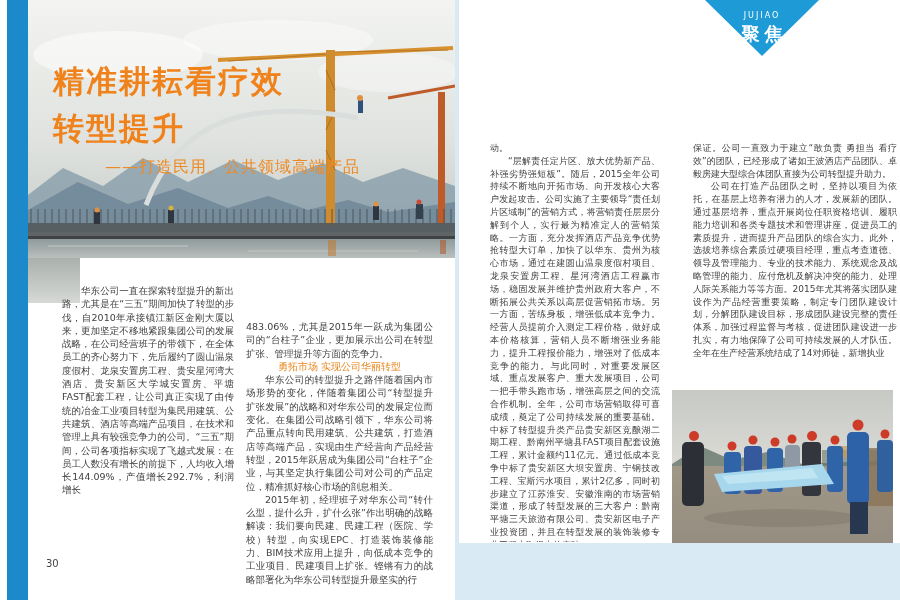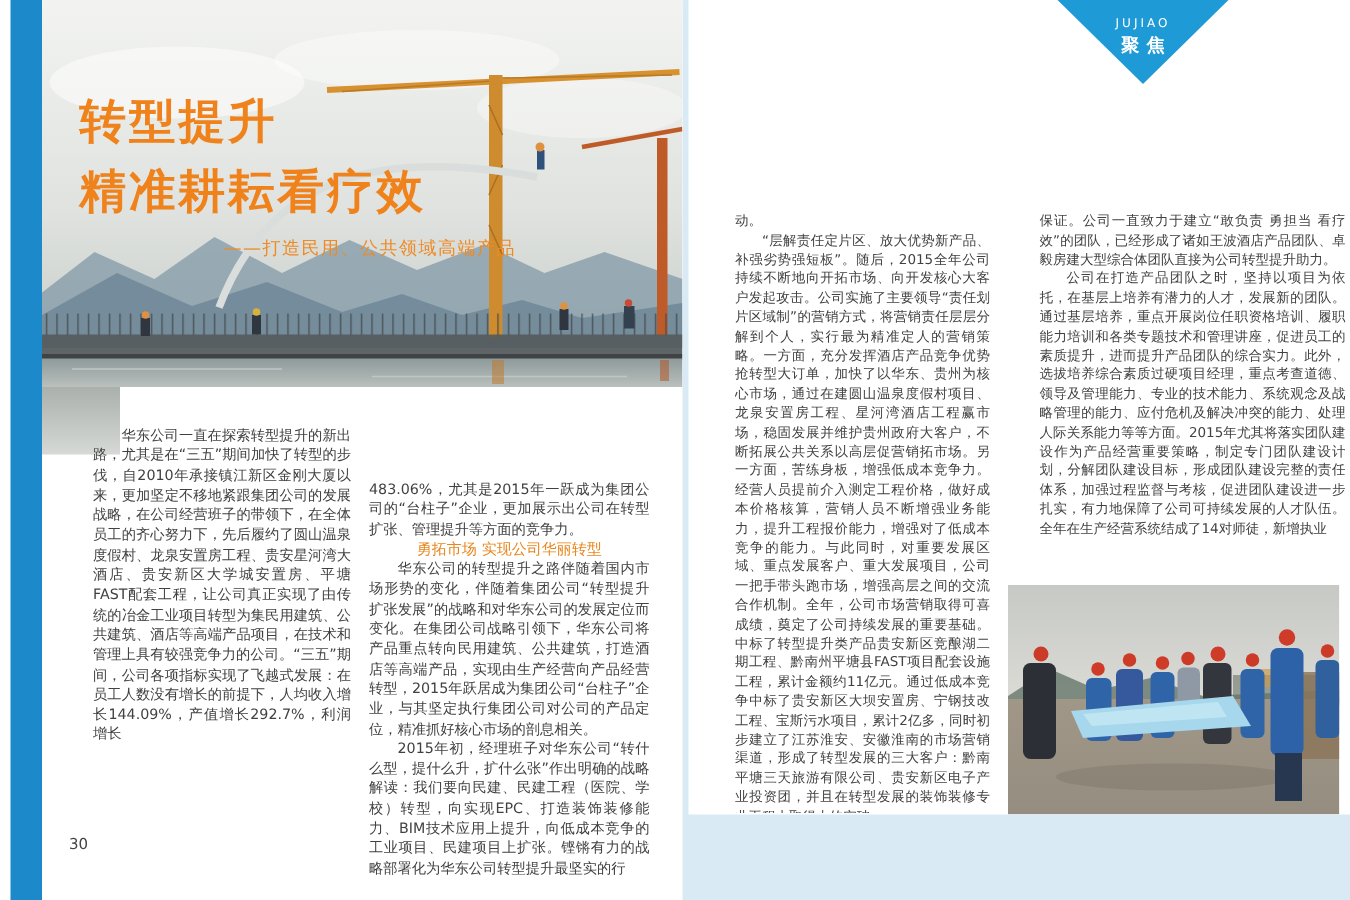--- a/index.html
+++ b/index.html
@@ -8,40 +8,40 @@
   .page{position:absolute;background:#ffffff;}
   .left-page{left:0;top:0;width:455px;height:600px;}
   .right-page{left:459px;top:0;width:498px;height:543px;}
   .blue-bar{position:absolute;left:7px;top:0;width:21px;height:600px;background:#1c89cb;}
   .photo{position:absolute;left:28px;top:0;width:427px;height:258px;overflow:hidden;}
   .photo svg,.rphoto svg{display:block;}
   .photo-ext{position:absolute;left:28px;top:258px;width:52px;height:45px;
              background:linear-gradient(#aab0ac,#d6d9d5);}
   .title{position:absolute;left:53px;top:58px;color:#f0821c;font-weight:bold;font-size:31px;
          letter-spacing:2px;line-height:47px;white-space:nowrap;}
-  .subtitle{position:absolute;left:105px;top:157px;color:#ee8a25;font-size:12px;letter-spacing:1px;
-            white-space:nowrap;margin-left:44px;}
+  .subtitle{position:absolute;left:105px;top:157px;color:#ee8a25;font-size:16px;letter-spacing:1px;
+            white-space:nowrap;}
   .col{position:absolute;overflow:hidden;color:#414141;text-align:justify;}
   .lcol{font-size:9.5px;line-height:13.3px;}
   .rcol{font-size:9px;line-height:12.8px;}
   .col p{margin:0;}
   .col p.ind{text-indent:2em;}
   .sec-head{color:#e9861c;font-weight:normal;text-align:center;margin:0;}
   .lcol .sec-head{font-size:10px;}
   .col-l1{left:62px;top:284px;width:172px;height:296px;}
   .col-l2{left:246px;top:292px;width:187px;height:296px;margin-top:28px;}
   .col-r1{left:31px;top:142px;width:170px;height:400px;}
   .col-r2{left:217px;top:142px;width:204px;height:247px;margin-left:17px;}
   .pagenum{position:absolute;left:46px;top:558px;font-size:10px;color:#444;}
   .tab{position:absolute;left:246px;top:0;width:0;height:0;
        border-left:57px solid transparent;border-right:57px solid transparent;
        border-top:56px solid #1e9ad6;}
   .tab-text{position:absolute;left:246px;top:0;width:114px;text-align:center;color:#fff;}
   .tab-en{font-size:8px;letter-spacing:2px;margin-top:11px;}
-  .tab-zh{font-size:12px;font-weight:bold;letter-spacing:5px;padding-left:5px;margin-top:2px;}
+  .tab-zh{font-size:18px;font-weight:bold;letter-spacing:5px;padding-left:5px;margin-top:2px;}
   .rphoto{position:absolute;left:213px;top:390px;width:221px;height:153px;overflow:hidden;}
 </style>
 </head>
 <body>
 
 <div class="canvas">
 
   <div class="page left-page">
 
     <div class="photo">
@@ -94,22 +94,22 @@
         <line x1="220" y1="251" x2="390" y2="251" stroke="#d7dbd8" stroke-width="1" opacity="0.5"></line>
         <rect x="300" y="240" width="8" height="16" fill="#c07a2d" opacity="0.55"></rect>
         <rect x="412" y="240" width="6" height="14" fill="#b05527" opacity="0.55"></rect>
       </svg>
     </div>
     <div class="photo-ext"></div>
 
     <div class="blue-bar"></div>
 
     <div class="title">
+      <div>精准耕耘看疗效</div>
       <div>转型提升</div>
-      <div>精准耕耘看疗效</div>
     </div>
     <div class="subtitle">——打造民用、公共领域高端产品</div>
 
     <div class="col lcol col-l1">
       <p class="ind">华东公司一直在探索转型提升的新出路，尤其是在“三五”期间加快了转型的步伐，自2010年承接镇江新区金刚大厦以来，更加坚定不移地紧跟集团公司的发展战略，在公司经营班子的带领下，在全体员工的齐心努力下，先后履约了圆山温泉度假村、龙泉安置房工程、贵安星河湾大酒店、贵安新区大学城安置房、平塘FAST配套工程，让公司真正实现了由传统的冶金工业项目转型为集民用建筑、公共建筑、酒店等高端产品项目，在技术和管理上具有较强竞争力的公司。“三五”期间，公司各项指标实现了飞越式发展：在员工人数没有增长的前提下，人均收入增长144.09%，产值增长292.7%，利润增长</p>
     </div>
 
     <div class="col lcol col-l2">
       <p>483.06%，尤其是2015年一跃成为集团公司的“台柱子”企业，更加展示出公司在转型扩张、管理提升等方面的竞争力。</p>
       <p class="sec-head">勇拓市场 实现公司华丽转型</p>

